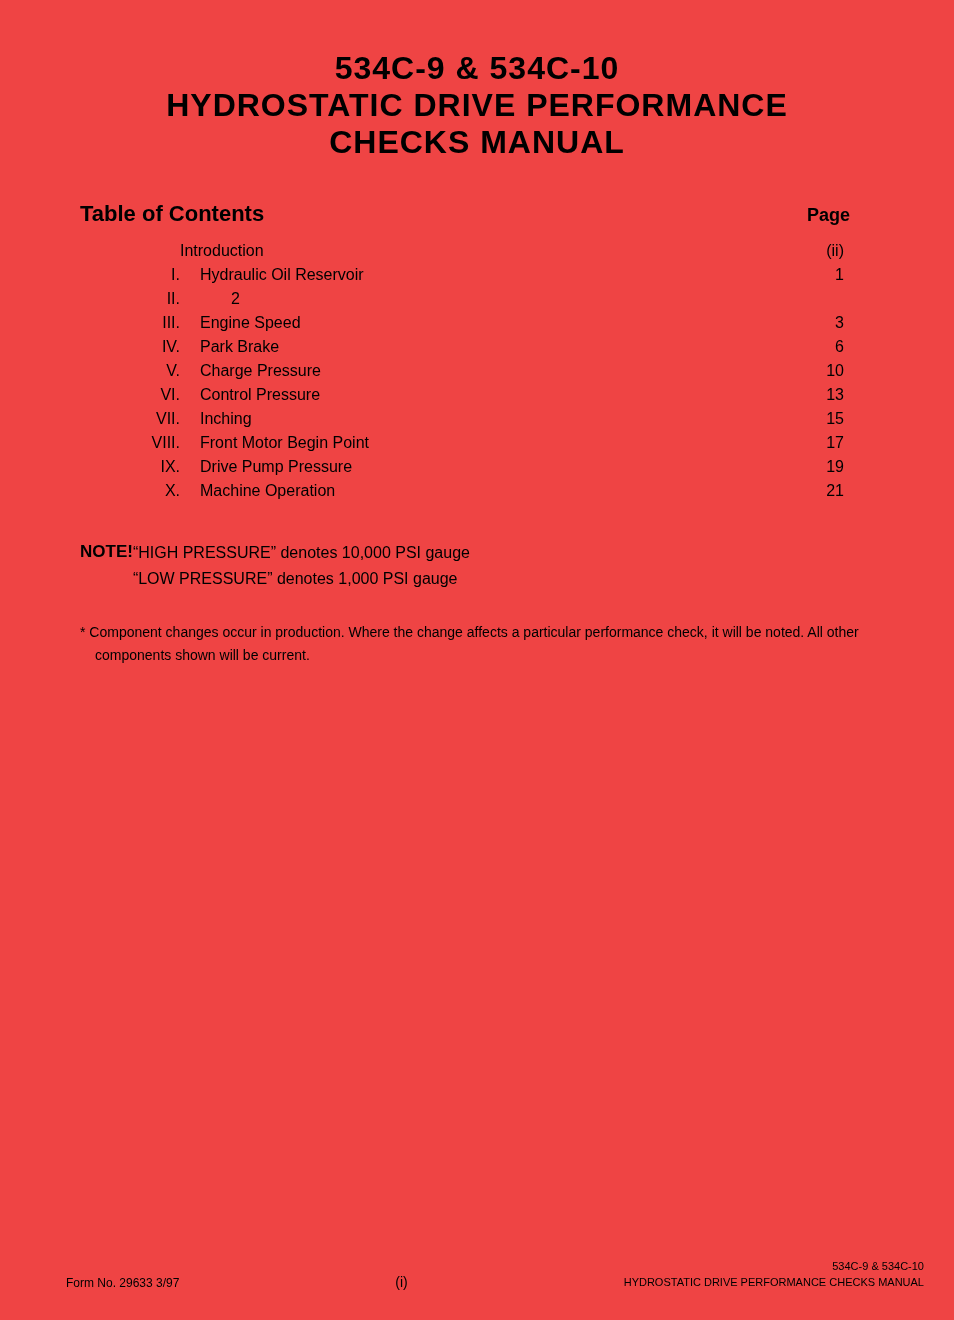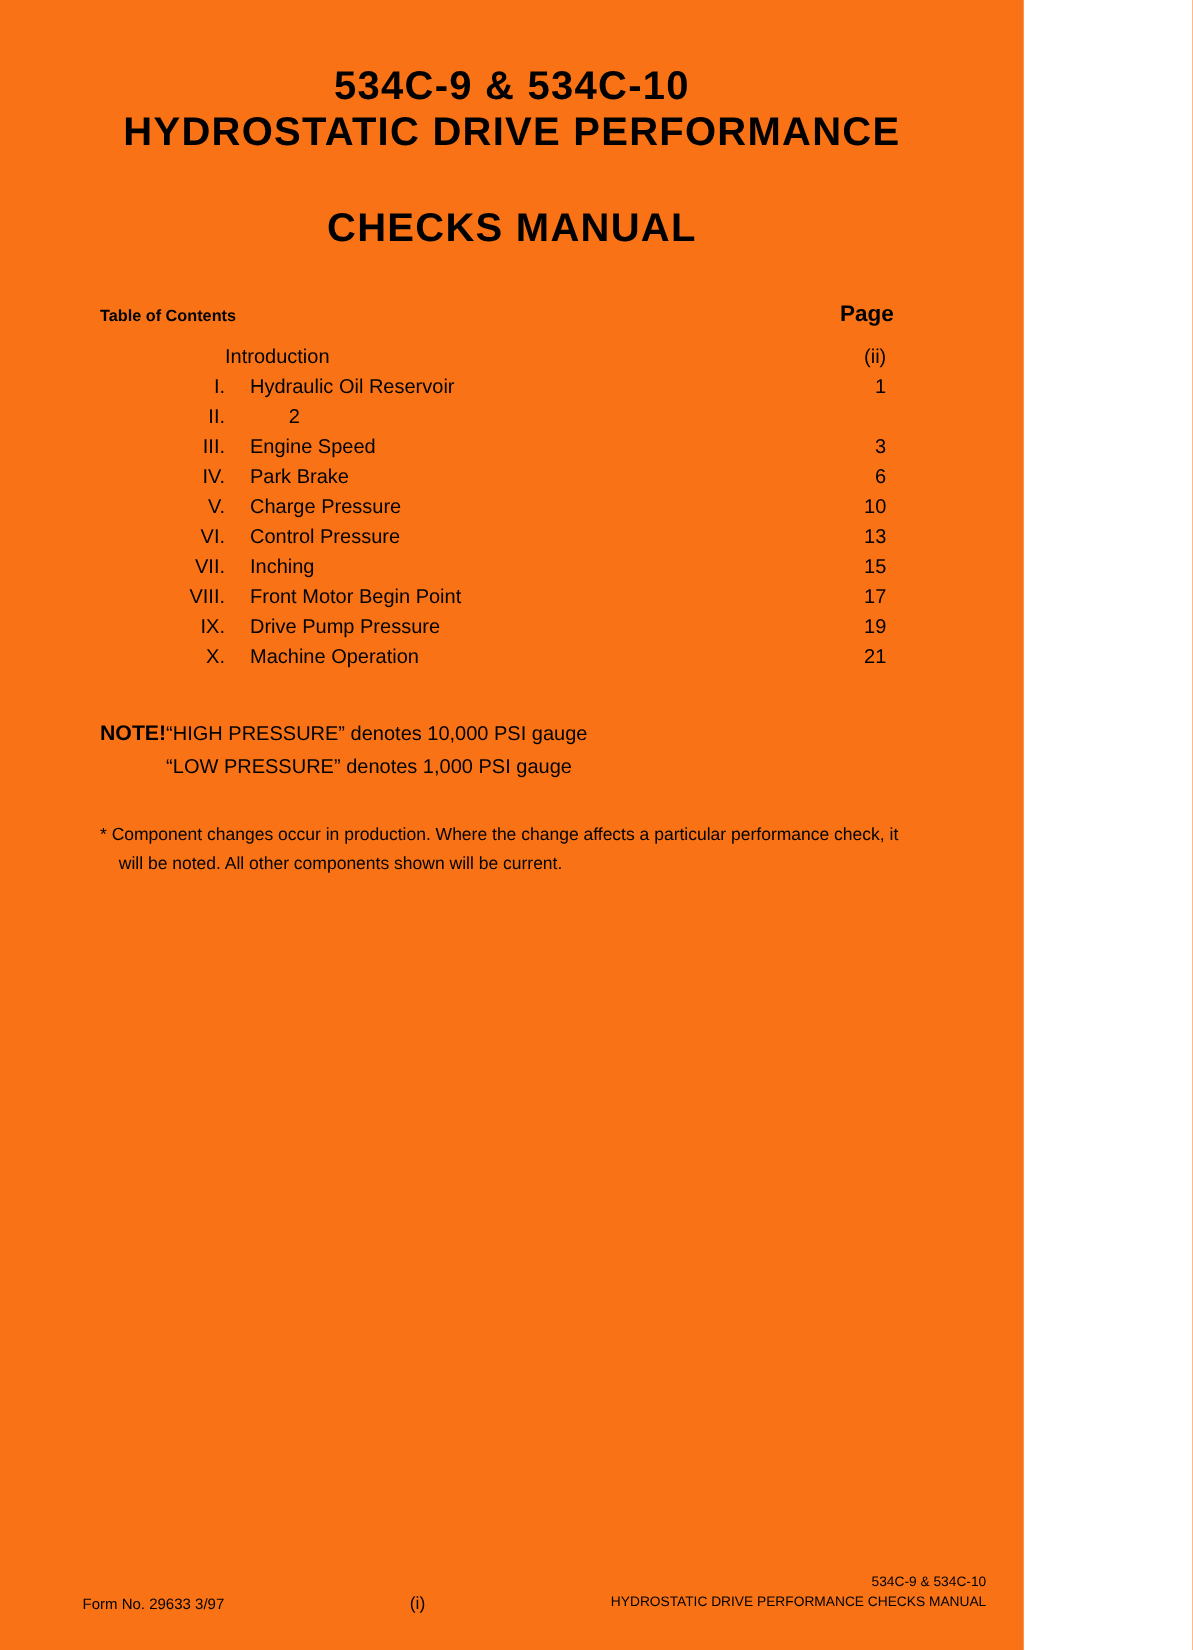--- a/index.html
+++ b/index.html
@@ -11,23 +11,23 @@
     body {
       background: #ffffff;
       font-family: Arial, sans-serif;
       width: 954px;
       min-height: 1320px;
       position: relative;
       color: #000000;
     }
 
     .page {
-      width: 819px;
+      width: 954px;
       min-height: 1320px;
-      background: #f97316;
+      background: #ef4444;
       padding: 50px 80px 60px 80px;
       position: relative;
     }
 
     .title-section {
       text-align: center;
       margin-bottom: 40px;
     }
 
     .title-line1 {
@@ -45,36 +45,35 @@
       letter-spacing: 1px;
       display: block;
     }
 
     .title-line3 {
       font-size: 32px;
       font-weight: 900;
       font-family: Arial Black, Arial, sans-serif;
       letter-spacing: 1px;
       display: block;
-      margin-top: 40px;
     }
 
     .toc-section {
       margin-top: 10px;
     }
 
     .toc-header {
       display: flex;
       justify-content: space-between;
       align-items: baseline;
       margin-bottom: 15px;
     }
 
     .toc-title {
-      font-size: 13px;
+      font-size: 22px;
       font-weight: 900;
       font-family: Arial Black, Arial, sans-serif;
     }
 
     .toc-page-label {
       font-size: 18px;
       font-weight: 900;
       font-family: Arial Black, Arial, sans-serif;
       margin-right: 24px;
     }

